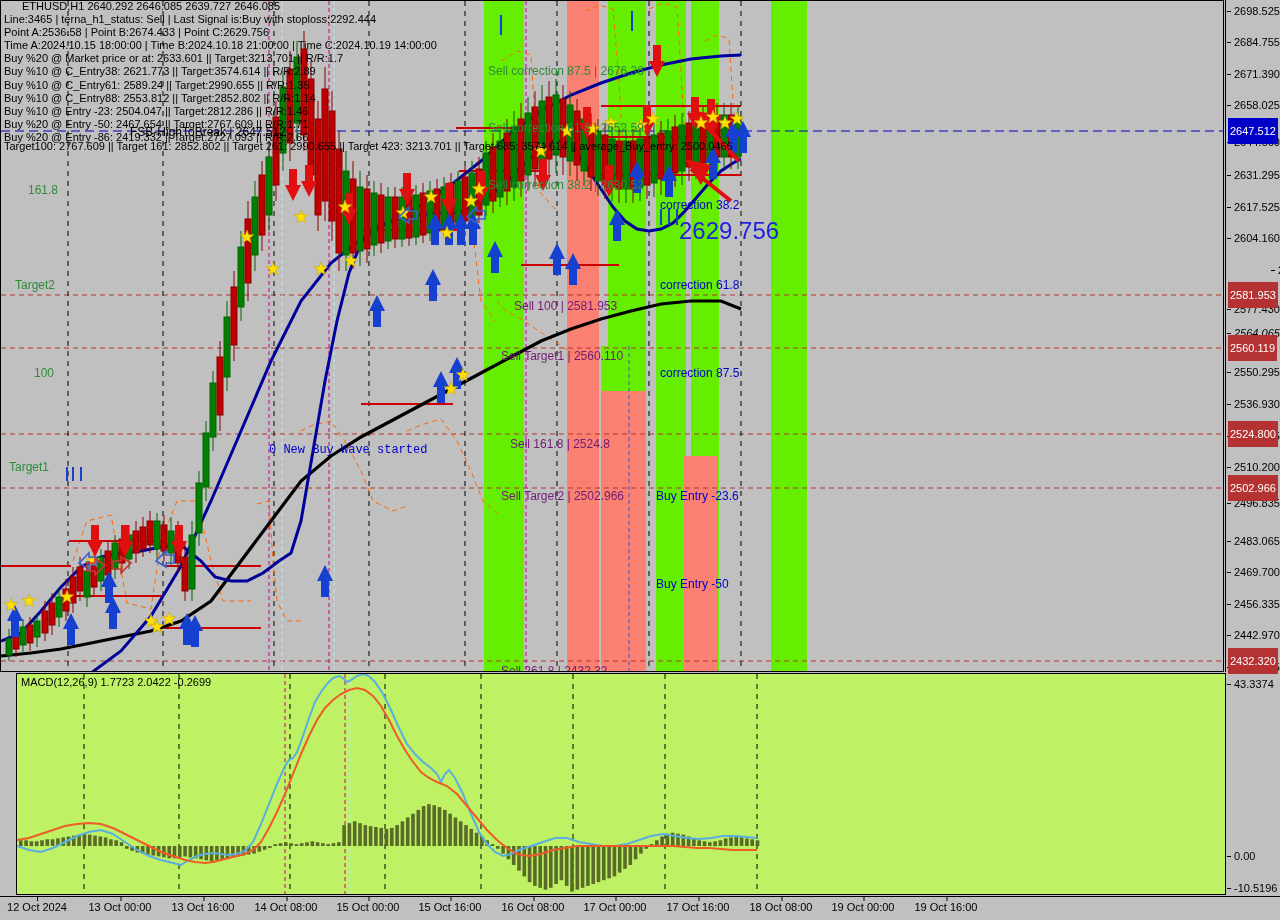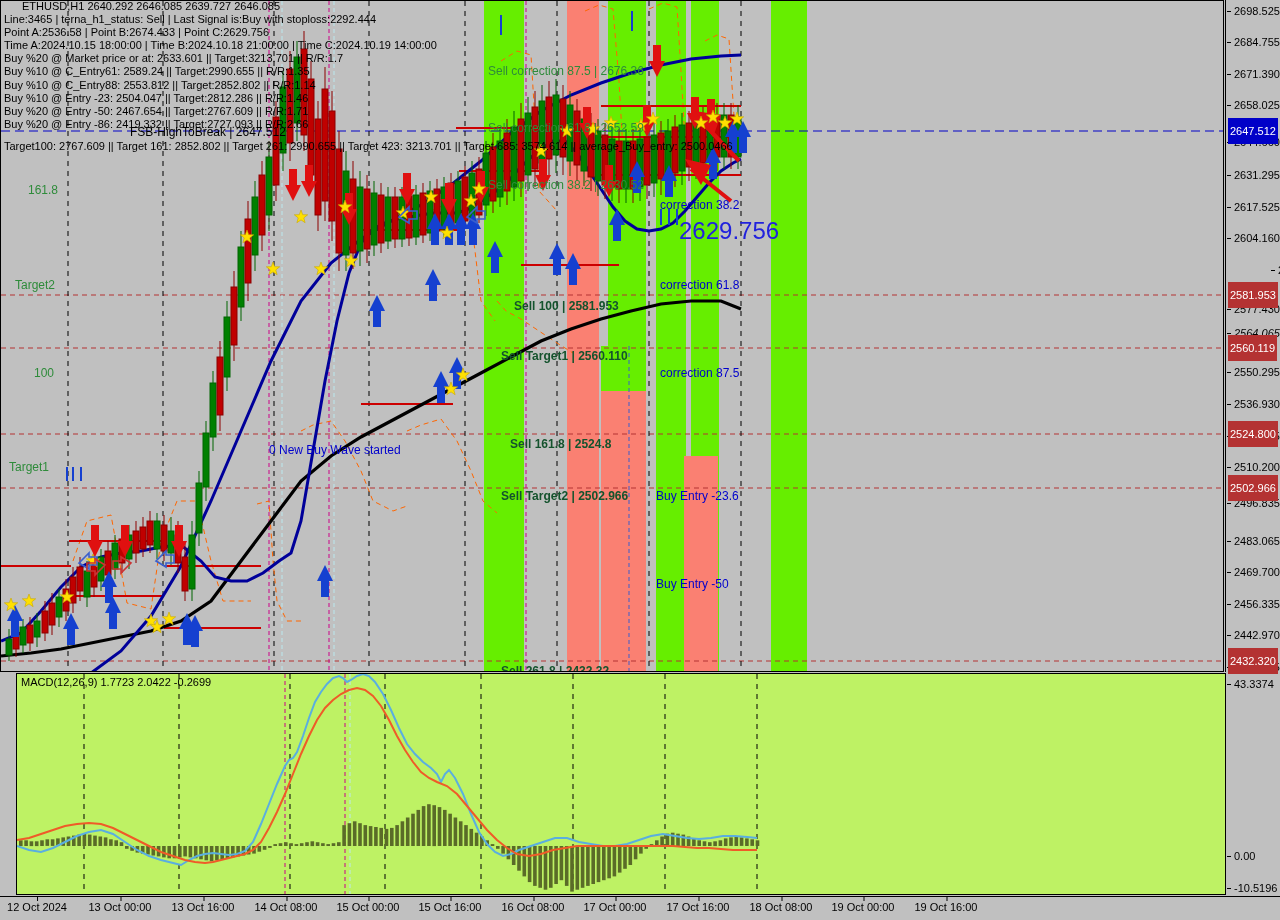--- a/index.html
+++ b/index.html
@@ -127,21 +127,21 @@
 
   
   .annot {
     position: absolute;
     font-size: 12px;
     white-space: nowrap;
     z-index: 30;
     pointer-events: none;
   }
   .an-blue  { color: #0000cc; }
-  .an-dkred { color: #14532d; font-weight: bold; }
+  .an-dkred { color: #701a75; }
   .an-green { color: #2e8b3a; }
   .an-big   { font-size: 24px; color: #2222dd; }
 
   
   #macd-label {
     position: absolute; left: 4px; top: 2px;
     font-size: 11px; color: #000;
     white-space: nowrap; z-index: 20;
   }
 </style>
@@ -592,35 +592,36 @@
         <div class="annot an-big" style="left: 678px; top: 216px;">2629.756</div>
         <div class="annot an-blue" style="left: 659px; top: 277px;">correction 61.8</div>
         <div class="annot an-blue" style="left: 659px; top: 365px;">correction 87.5</div>
         <div class="annot an-dkred" style="left: 513px; top: 298px;">Sell 100 | 2581.953</div>
         <div class="annot an-dkred" style="left: 500px; top: 348px;">Sell Target1 | 2560.110</div>
         <div class="annot an-dkred" style="left: 509px; top: 436px;">Sell 161.8 | 2524.8</div>
         <div class="annot an-dkred" style="left: 500px; top: 488px;">Sell Target2 | 2502.966</div>
         <div class="annot an-dkred" style="left: 500px; top: 663px;">Sell 261.8 | 2432.32</div>
         <div class="annot an-blue" style="left: 655px; top: 488px;">Buy Entry -23.6</div>
         <div class="annot an-blue" style="left: 655px; top: 576px;">Buy Entry -50</div>
-        <div class="annot an-blue" style="left: 268px; top: 442px;">0 New Buy Wave started</div>
+        <div class="annot an-blue" style="left: 268px; top: 442px; font-family: Liberation Mono, monospace;">0 New Buy Wave started</div>
         <div class="annot an-green" style="left: 27px; top: 182px;">161.8</div>
         <div class="annot an-green" style="left: 14px; top: 277px; text-align: right;">Target2</div>
         <div class="annot an-green" style="left: 33px; top: 365px;">100</div>
         <div class="annot an-green" style="left: 8px; top: 459px;">Target1</div>
       </div>
   </div>
 
   <div id="header-block">
     <div class="hdr-line title">ETHUSD,H1  2640.292 2646.085 2639.727 2646.085</div>
     <div id="hdr-lines">
         <div class="hdr-line">Line:3465 | terna_h1_status: Sell | Last Signal is:Buy with stoploss:2292.444</div>
         <div class="hdr-line">Point A:2536.58 | Point B:2674.433 | Point C:2629.756</div>
         <div class="hdr-line">Time A:2024.10.15 18:00:00 | Time B:2024.10.18 21:00:00 | Time C:2024.10.19 14:00:00</div>
         <div class="hdr-line">Buy %20 @ Market price or at: 2633.601 || Target:3213.701 || R/R:1.7</div>
+        <div class="hdr-line">Buy %10 @ C_Entry38: 2621.773 || Target:3574.614 || R/R:2.89</div>
         <div class="hdr-line">Buy %10 @ C_Entry61: 2589.24 || Target:2990.655 || R/R:1.35</div>
         <div class="hdr-line">Buy %10 @ C_Entry88: 2553.812 || Target:2852.802 || R/R:1.14</div>
         <div class="hdr-line">Buy %10 @ Entry -23: 2504.047 || Target:2812.286 || R/R:1.46</div>
         <div class="hdr-line">Buy %20 @ Entry -50: 2467.654 || Target:2767.609 || R/R:1.71</div>
         <div class="hdr-line">Buy %20 @ Entry -86: 2419.332 || Target:2727.093 || R/R:2.66</div>
       </div>
   </div>
   <div class="annot" style="left:130px; top:125px; color:#000;">FSB-HighToBreak | 2647.512</div>
 
   <div id="status-bar">

